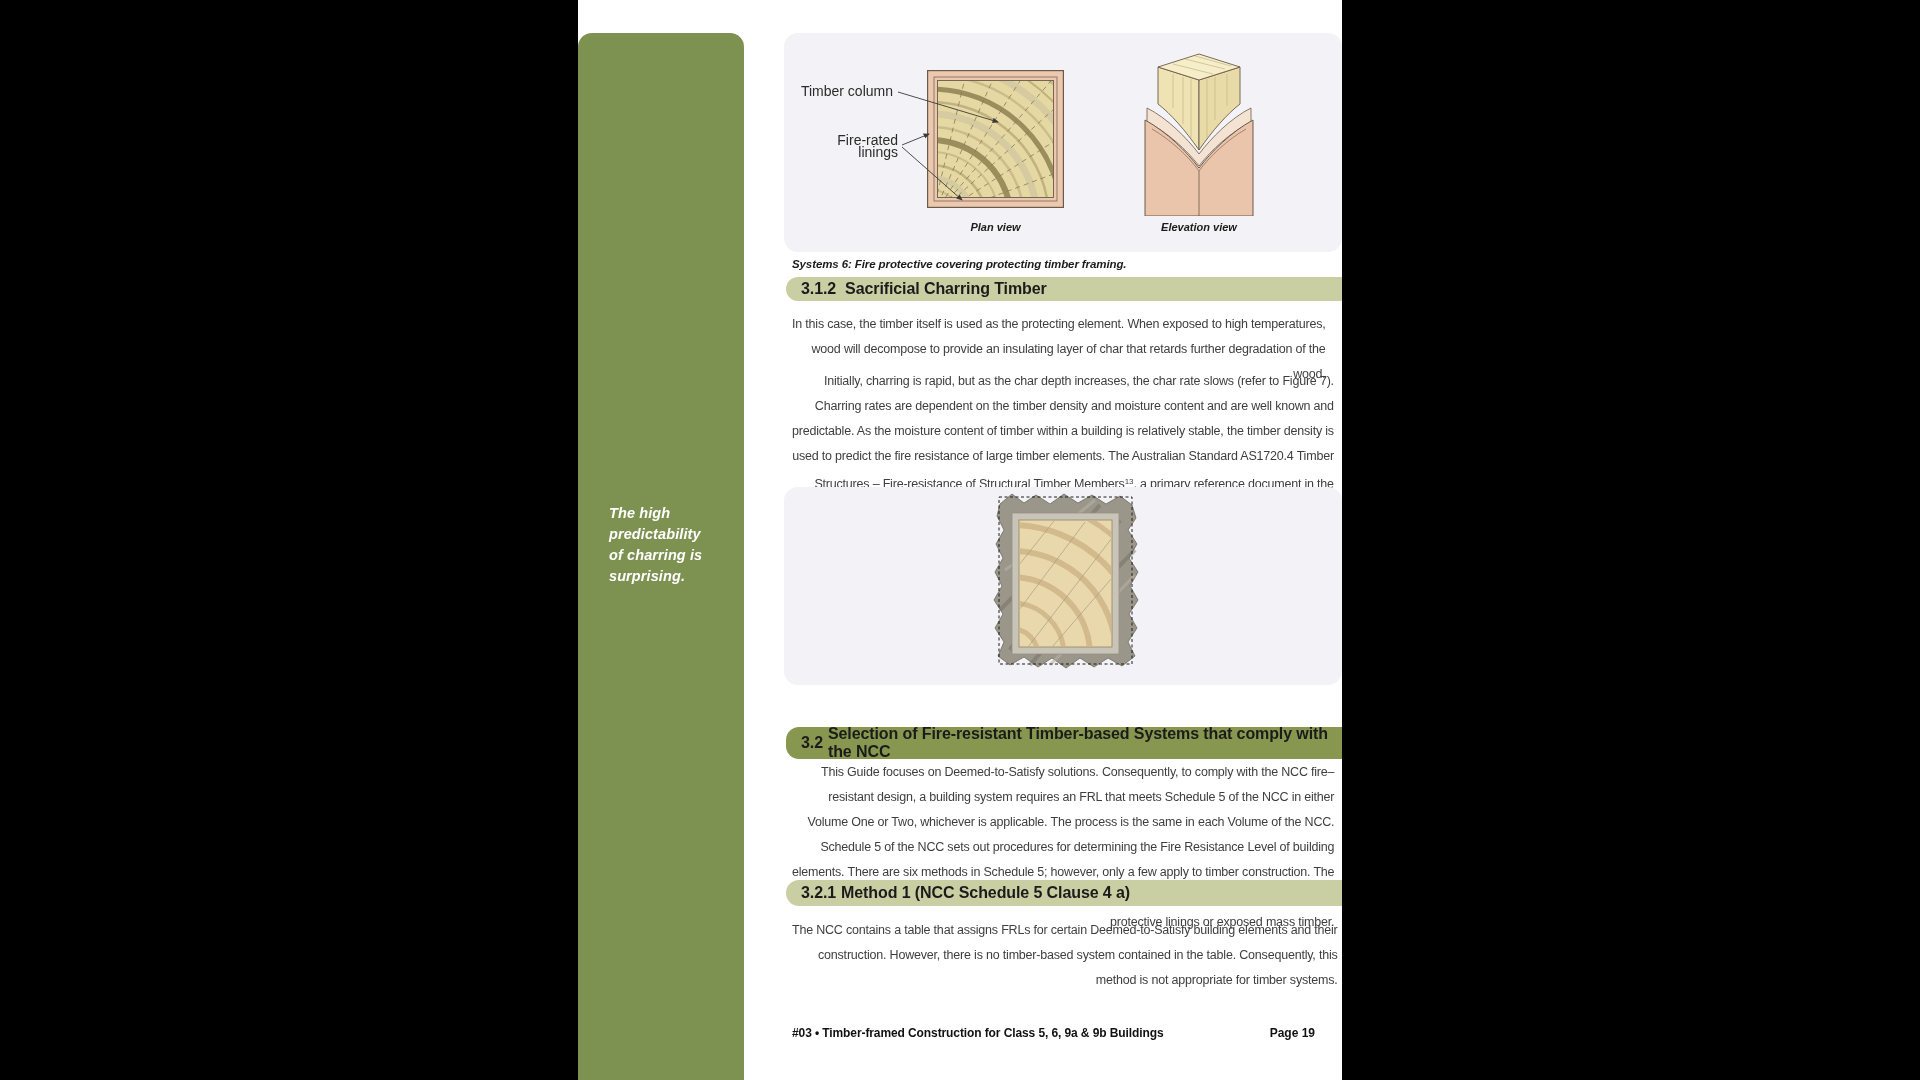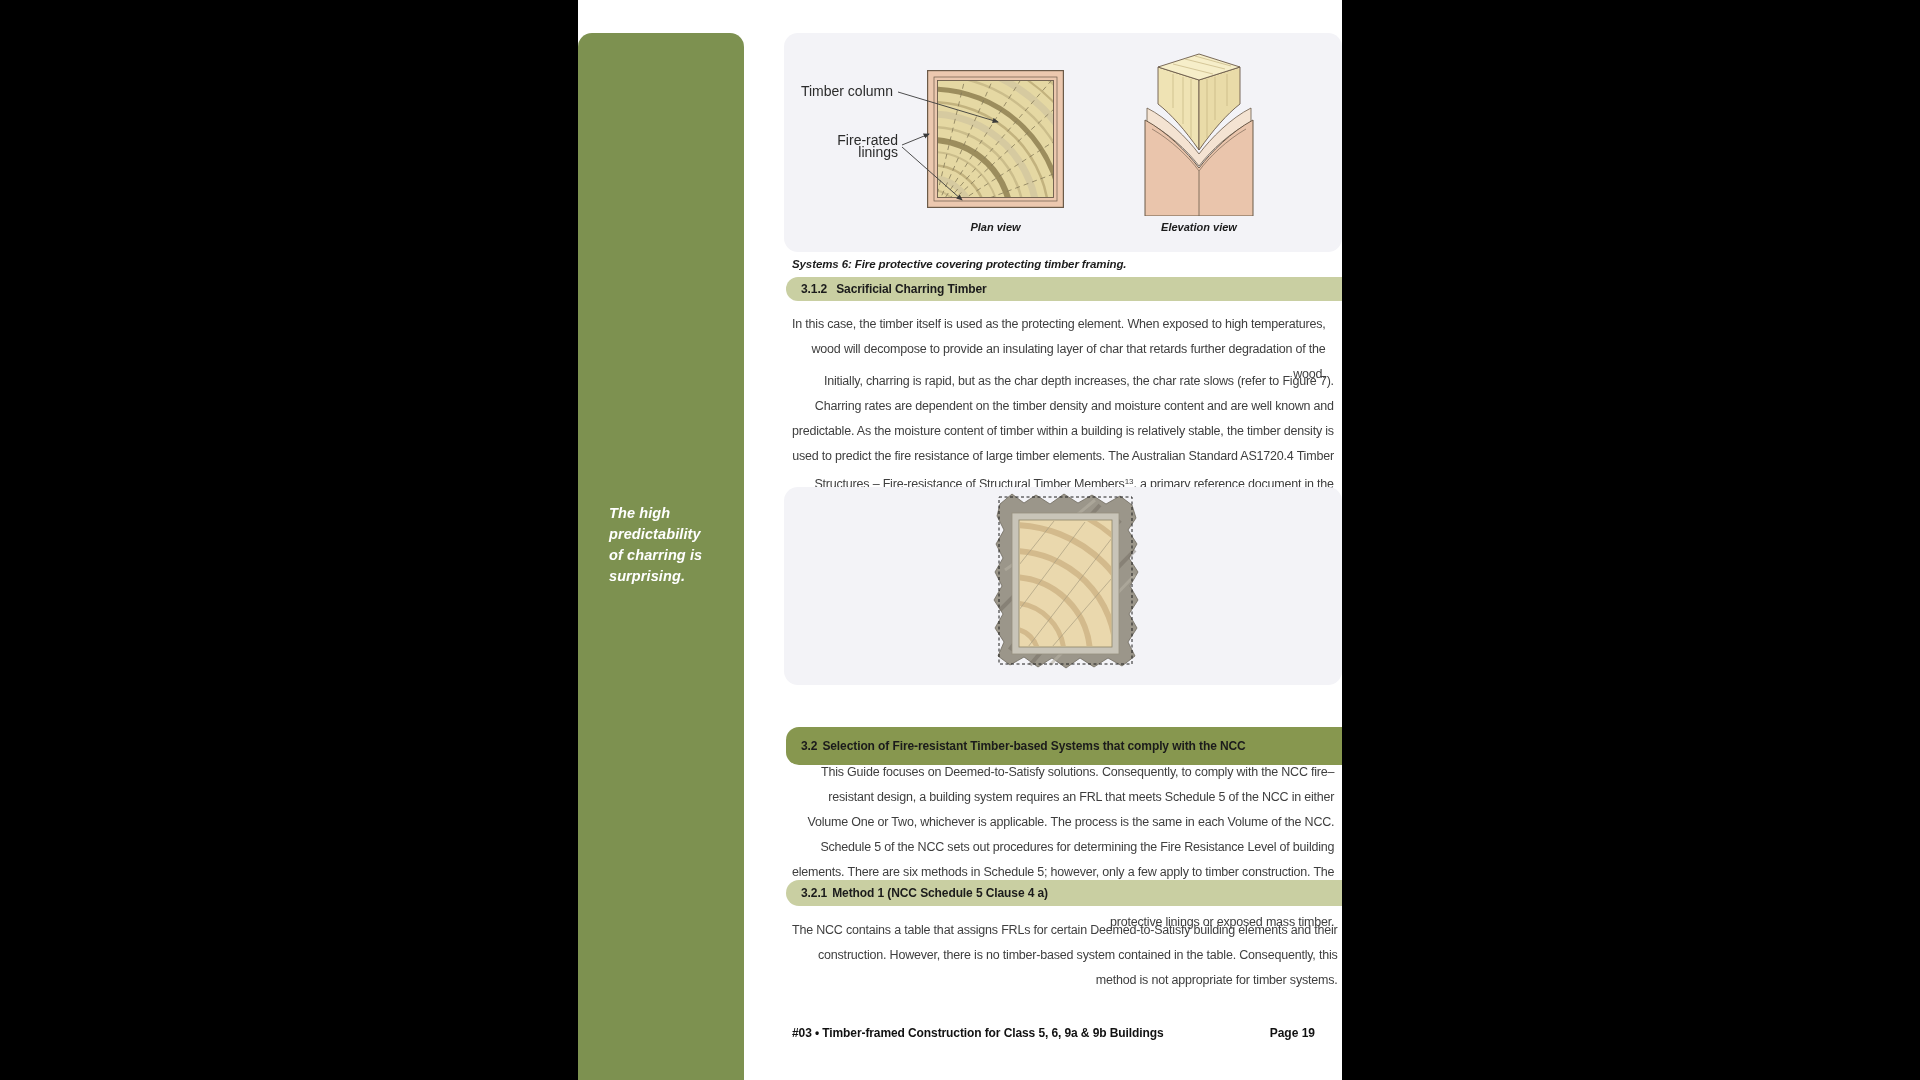--- a/index.html
+++ b/index.html
@@ -23,23 +23,23 @@
                text-align:right; white-space:pre-line; }
   .view-label { position:absolute; top:221px; font-size:11px; font-weight:bold;
                 font-style:italic; color:#1c1c1c; text-align:center; }
 
   .caption { position:absolute; left:214px; font-size:11.5px; font-weight:bold;
              font-style:italic; color:#1c1c1c; line-height:16px; white-space:pre-line;
              letter-spacing:-0.1px; }
 
   .band { position:absolute; left:208px; width:556px; border-radius:13px 0 0 13px;
           display:flex; align-items:center; padding-left:15px;
-          font-size:12px; font-weight:bold; color:#1b1b1b; letter-spacing:-0.1px; }
+          font-size:16px; font-weight:bold; color:#1b1b1b; letter-spacing:-0.1px; }
   .band-sage { background:#c9cfa2; height:24px; }
-  .band-olive { background:#87974f; height:38px; }
+  .band-olive { background:#87974f; height:32px; }
   .band .num { margin-right:5px; }
   .band .num-wide { margin-right:9px; }
 
   .para { position:absolute; left:214px; font-size:12.5px; color:#3e3e3e;
           line-height:25px; white-space:pre-line; letter-spacing:-0.2px;text-align:right; }
   .para sup { font-size:8px; vertical-align:4px; letter-spacing:0; }
 
   .footer-left { position:absolute; left:214px; top:1026px; font-size:12px;
                  font-weight:bold; color:#111111; letter-spacing:-0.1px; }
   .footer-right { position:absolute; right:27px; top:1026px; font-size:12px;

